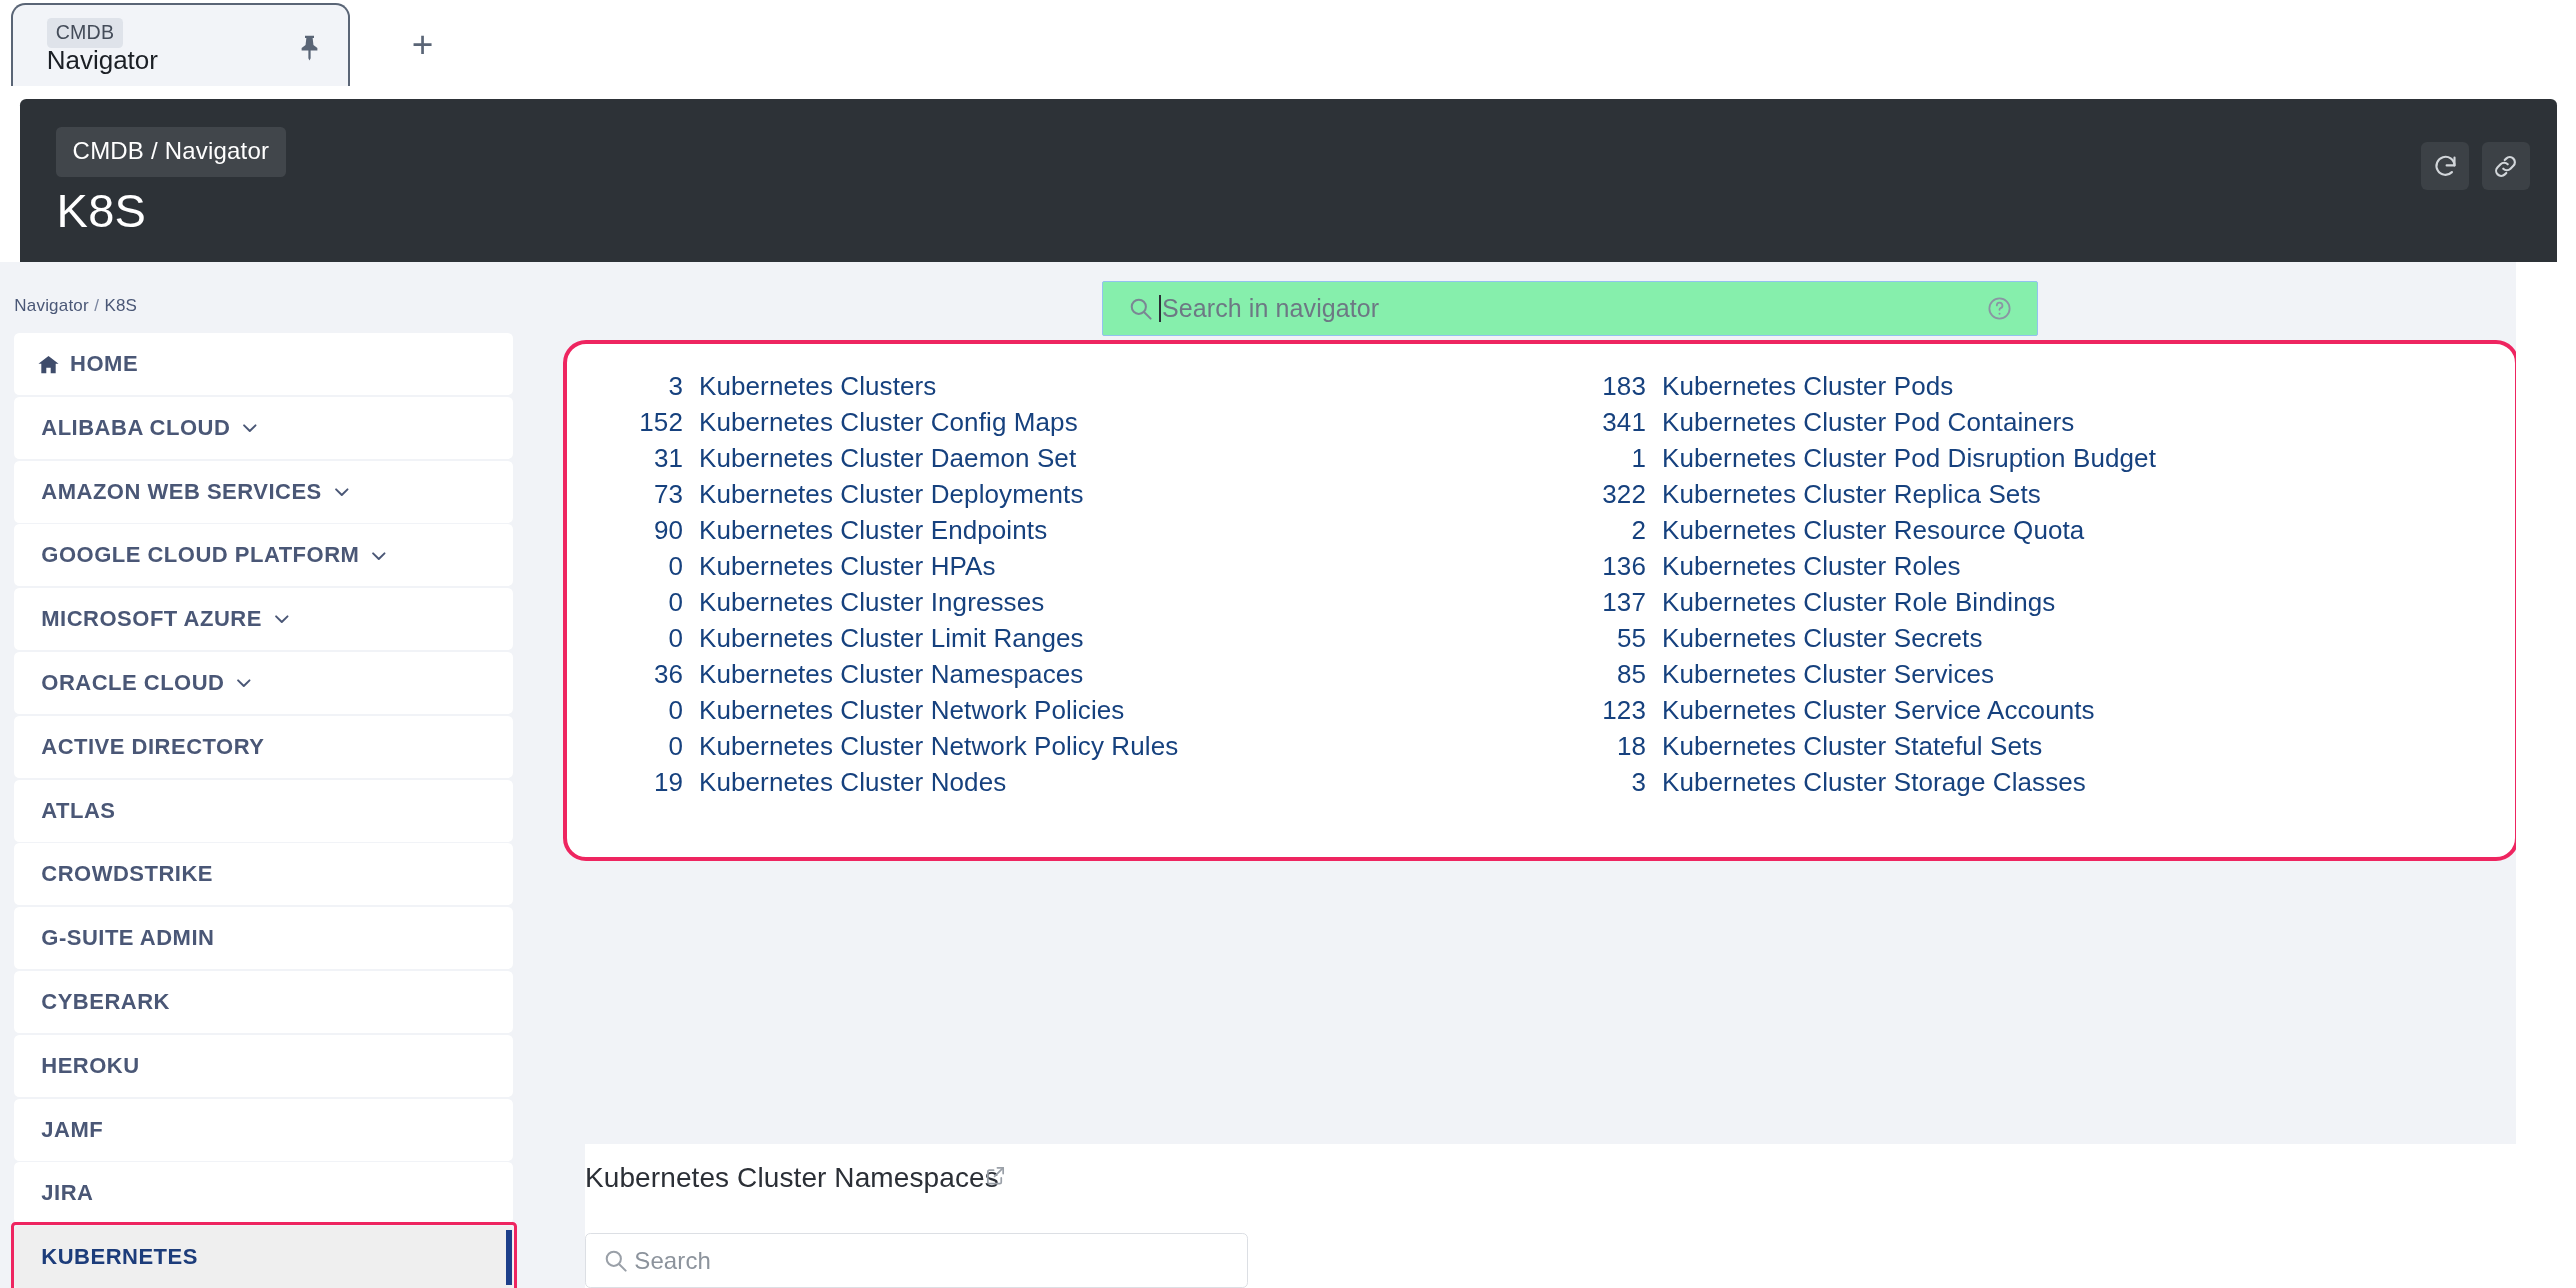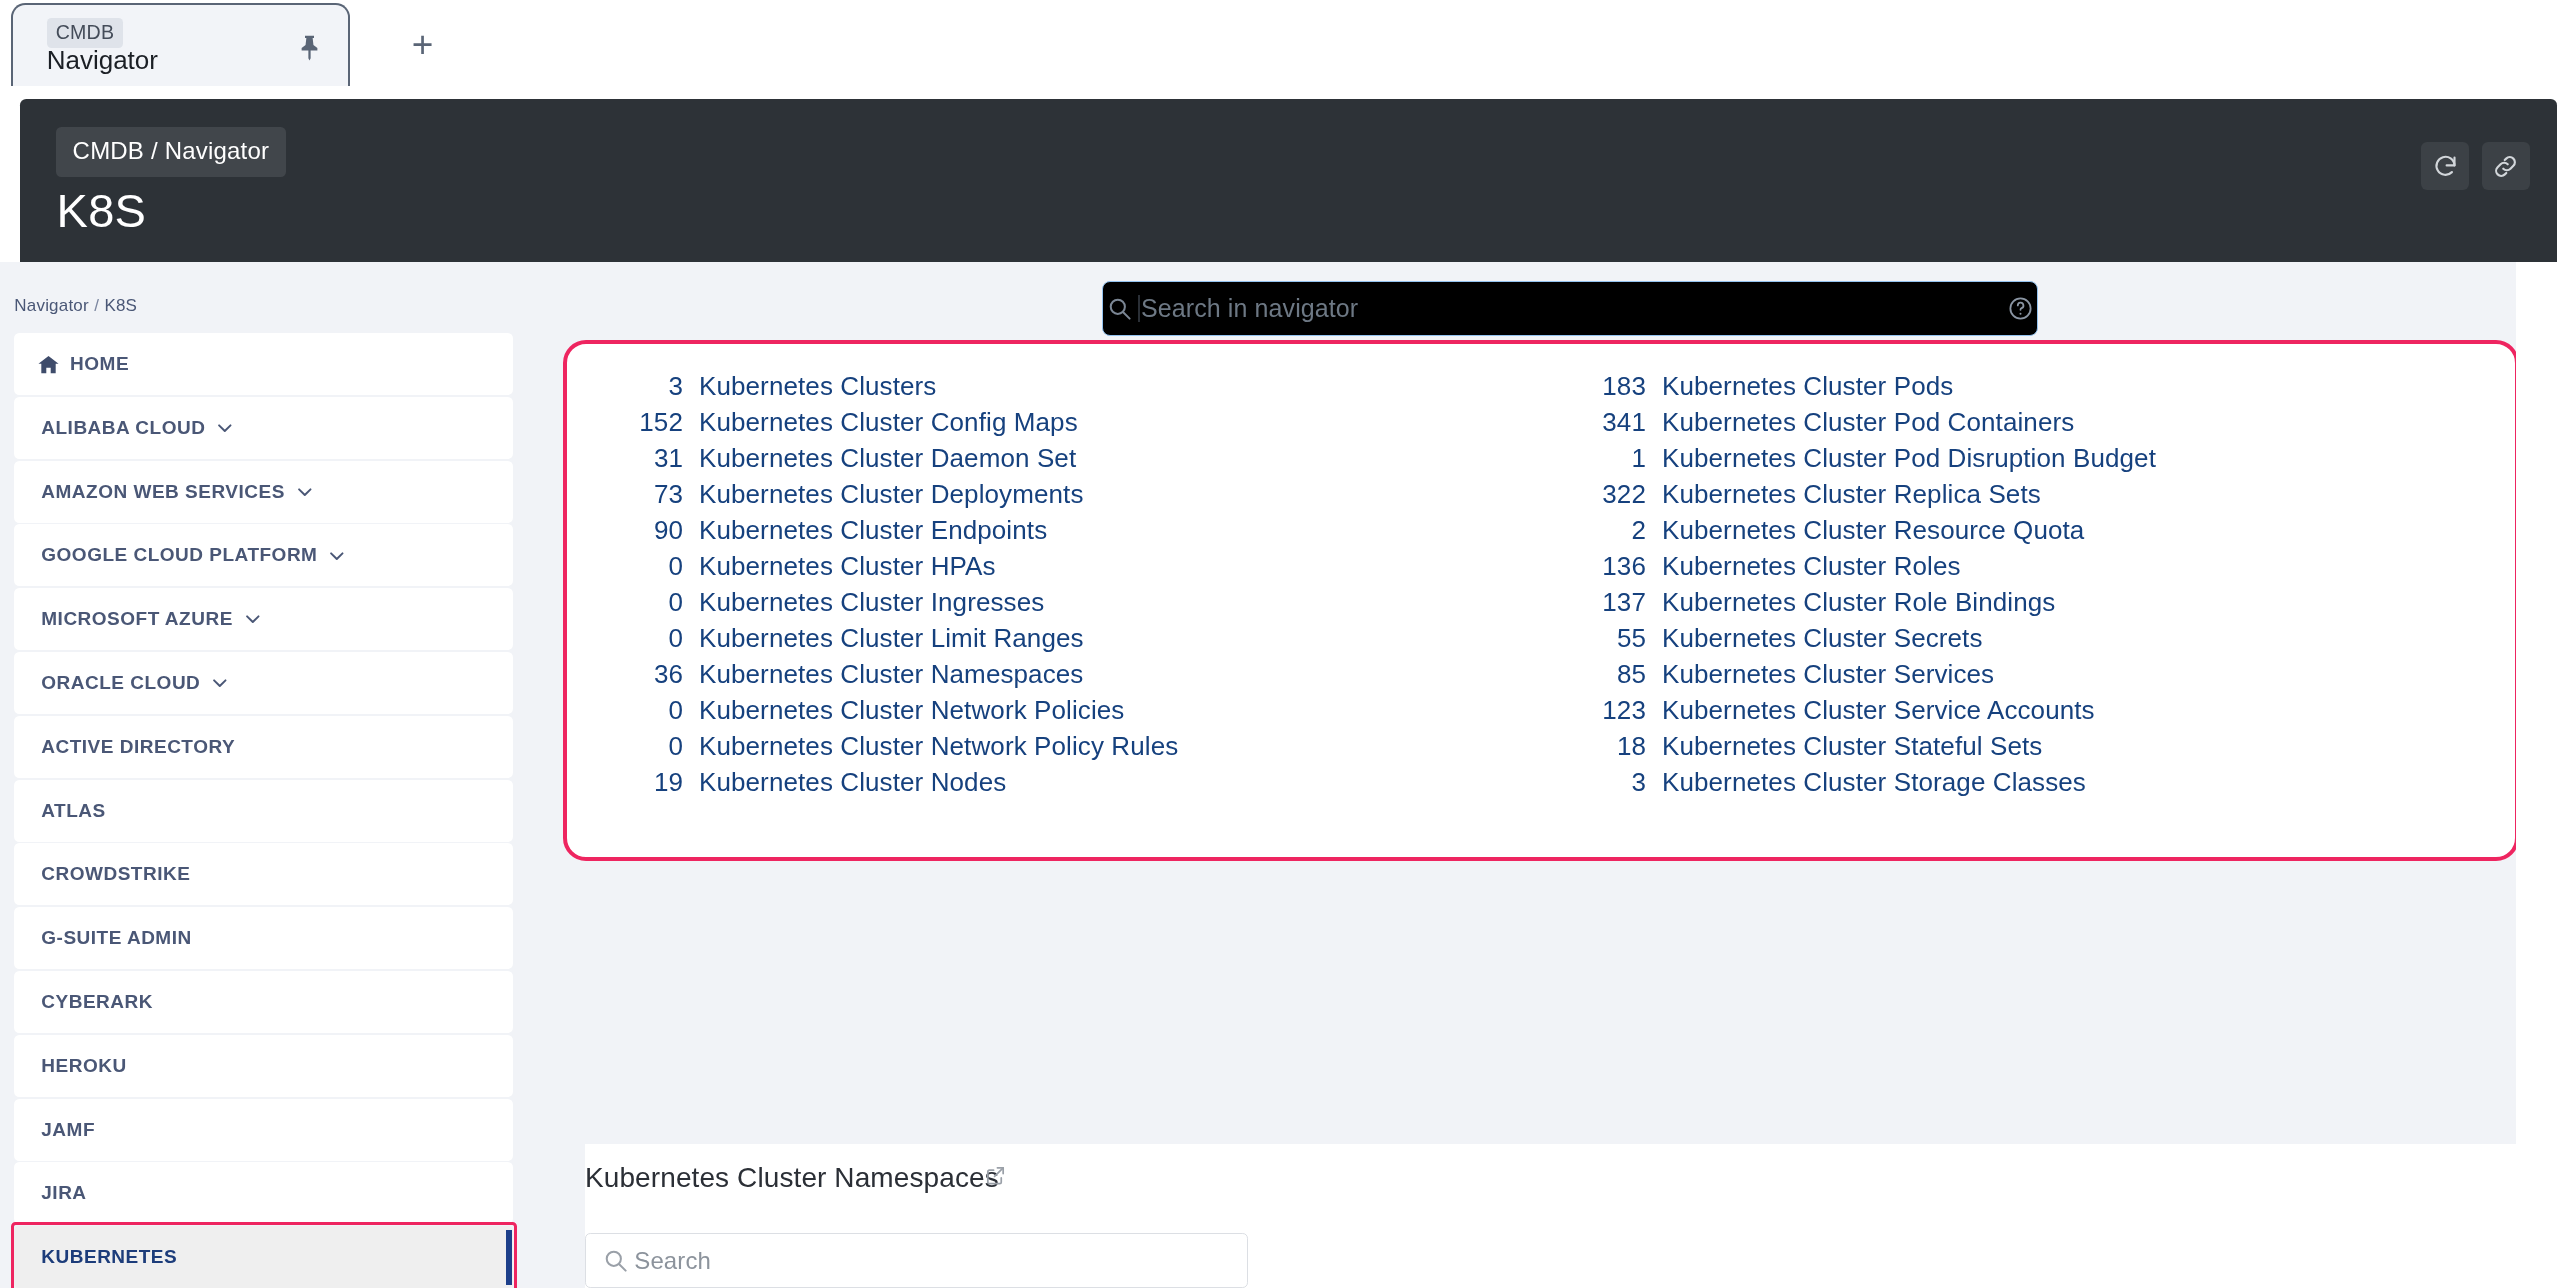--- a/index.html
+++ b/index.html
@@ -88,45 +88,45 @@
   
   .navsearch {
     position: absolute; left: 1102px; top: 281px - 262px;
     width: 936px; height: 55px;
   }
   .navsearch {
     top: 18.7px;
   }
   .navsearch-box {
     width: 100%; height: 100%;
-    background: #000000;
+    background: #86efac;
     border: 1.8px solid #93c2ef;
-    border-radius: 8px;
+    border-radius: 2px;
     display: flex; align-items: center;
-    padding: 0 3px;
+    padding: 0 24px;
   }
   .ns-icon { width: 27px; height: 27px; color: #7b8694; flex: 0 0 auto; margin-right: 5.3px; }
   .ns-caret {
     width: 1.8px; height: 27px; background: #2a2f36; margin-right: 0.9px;
   }
   .ns-ph { font-size: 25px; color: #6d7884; letter-spacing: 0.1px; }
   .ns-help { margin-left: auto; width: 27px; height: 27px; color: #8a95a3; }
 
   
   .sidebar {
     position: absolute; left: 14.3px; top: 71px;
     width: 499px;
   }
   .side-item {
     width: 499px; height: 62px;
     background: #ffffff; border-radius: 5.3px;
     margin-bottom: 1.8px;
     display: flex; align-items: center;
     padding-left: 27px;
-    font-size: 19px; color: #4a5776; font-weight: 700;
+    font-size: 22px; color: #4a5776; font-weight: 700;
     letter-spacing: 0.5px;
     position: relative;
   }
   .side-item.home { padding-left: 23px; }
   .side-item .home-icon { width: 23px; height: 23px; margin-right: 9.8px; color:#3f4c6b; }
   .side-item .chev { margin-left: 9.8px; width: 19.6px; height: 19.6px; color: #4a5776; }
   .side-item.active {
     background: #efefef; color: #1c3c7a;
   }
   .side-item.active::after {

